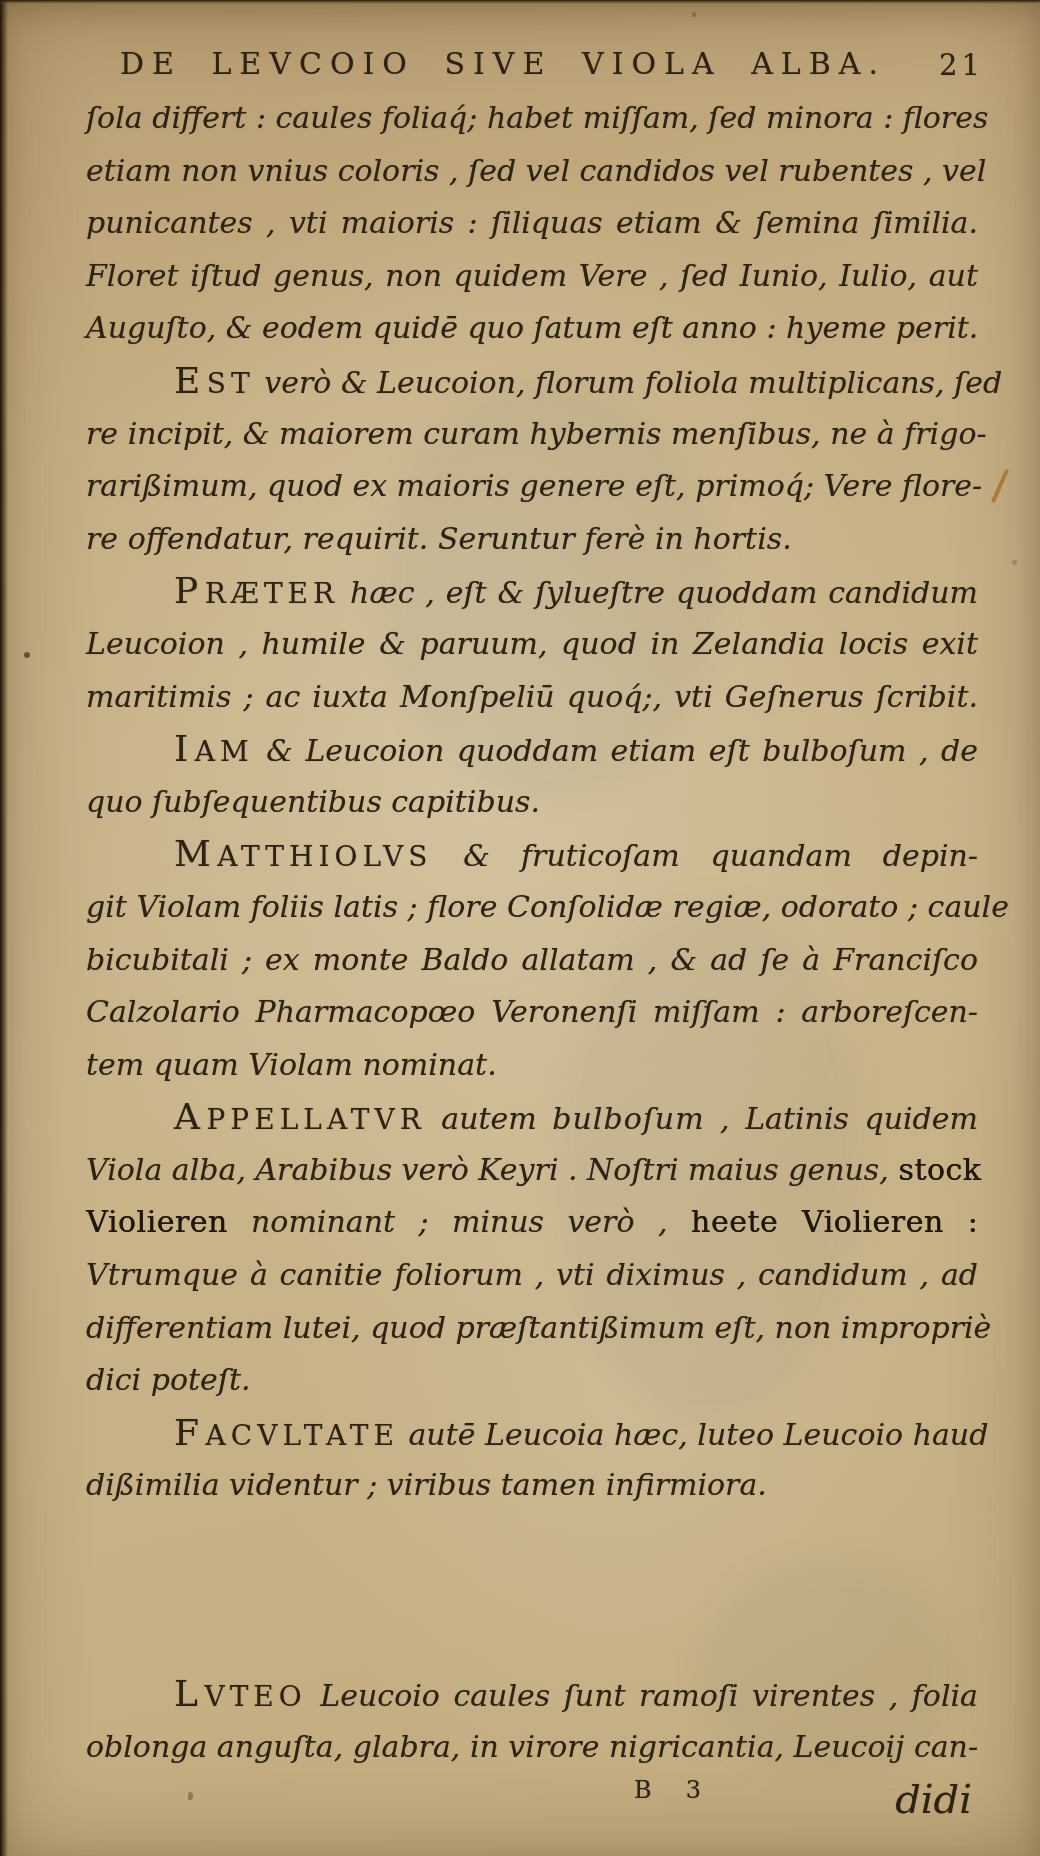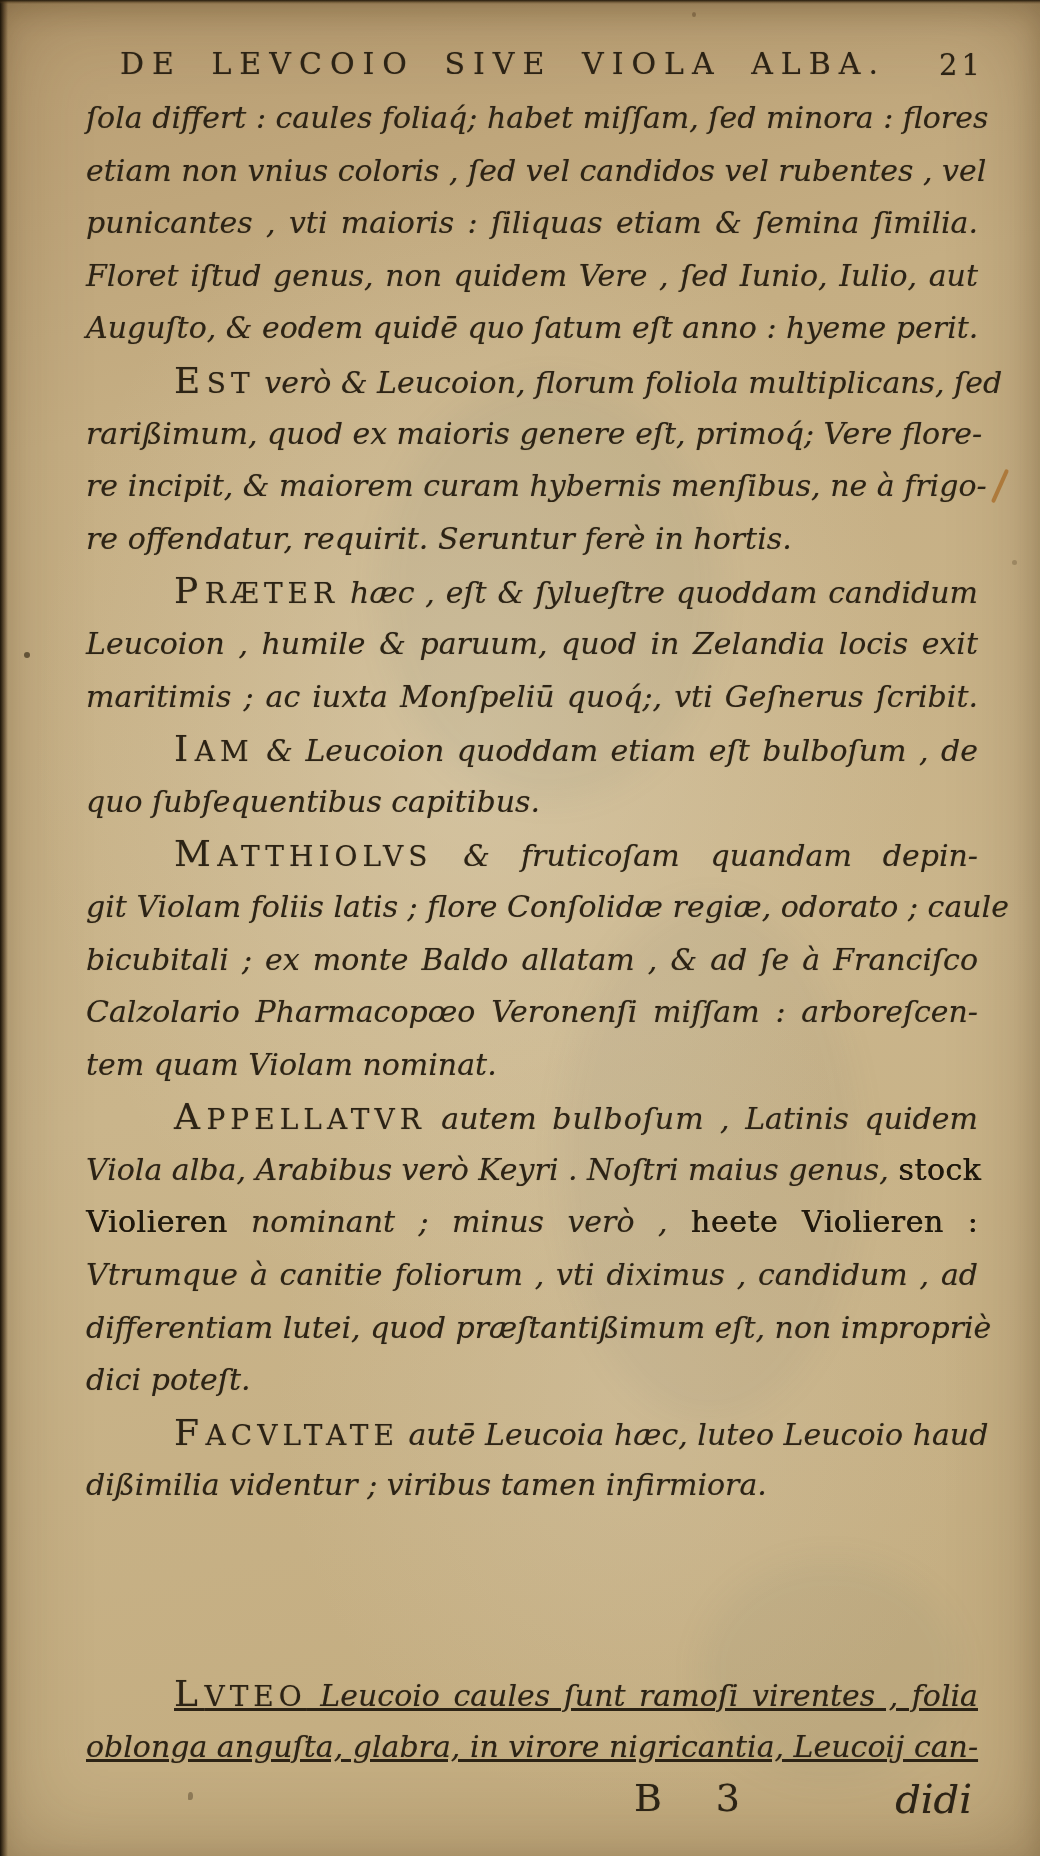--- a/index.html
+++ b/index.html
@@ -24,40 +24,40 @@
   .header{position:absolute;left:98px;top:46px;width:890px;height:44px;}
   .header .title{display:block;text-align:center;padding-right:80px;
     font-size:30px;letter-spacing:8px;word-spacing:12px;color:#2c2315;
     text-shadow:0 0 1px rgba(44,35,21,.45);}
   .header .pagenum{position:absolute;right:4px;top:2px;font-size:29px;letter-spacing:4px;
     color:#2c2315;text-shadow:0 0 1px rgba(44,35,21,.45);}
 
   .textblock{position:absolute;left:86px;width:892px;color:#2c2315;
     font-style:italic;font-size:30px;text-shadow:0 0 1px rgba(44,35,21,.4);}
   .main{top:92px;}
-  .bottom{top:1668px;text-decoration:underline;}
+  .bottom{top:1668px;}
   .line{height:52.6px;line-height:52.6px;white-space:nowrap;
     text-align:justify;text-align-last:justify;}
   .line.last{text-align-last:left;}
   .line.indent{text-indent:52px;}
   .it{font-style:italic;}
   .gr{font-style:italic;letter-spacing:1px;}
   .bl{font-style:normal;font-weight:normal;color:#1f180c;letter-spacing:.5px;
       text-shadow:.5px 0 0 #1f180c;}
   .lead-wrap{font-style:normal;margin-left:36px;}
   .lead-cap{font-style:normal;text-transform:uppercase;font-size:36px;letter-spacing:.18em;}
   .lead{font-style:normal;text-transform:uppercase;font-size:28px;letter-spacing:.18em;}
 
   .heading2{position:absolute;left:85px;top:1588px;width:890px;text-align:center;
     font-size:29px;letter-spacing:7px;word-spacing:10px;color:#2c2315;
     text-shadow:0 0 1px rgba(44,35,21,.45);}
   .heading2 .cap-part{margin-left:56px;}
 
   .footer{position:absolute;left:86px;top:1776px;width:892px;height:46px;color:#2c2315;}
-  .footer .sig{position:absolute;left:548px;top:0;font-size:38px;letter-spacing:.55em;
+  .footer .sig{position:absolute;left:548px;top:0;font-size:24px;letter-spacing:.55em;
     font-style:normal;text-shadow:0 0 1px rgba(44,35,21,.4);}
   .footer .catch{position:absolute;right:6px;top:0;font-size:40px;font-style:italic;
     text-shadow:0 0 1px rgba(44,35,21,.4);}
 
   .speck{position:absolute;border-radius:50%;pointer-events:none;}
   .speck.s1{left:24px;top:652px;width:6px;height:6px;background:#453821;opacity:.75;}
   .speck.s2{left:692px;top:12px;width:4px;height:5px;background:#6a5436;opacity:.6;}
   .speck.s3{left:188px;top:1792px;width:5px;height:8px;background:#5a4a30;opacity:.5;border-radius:60% 60% 60% 20%;}
   .stain{position:absolute;left:998px;top:468px;width:4px;height:36px;background:#a96e2a;
     border-radius:3px;transform:rotate(24deg);opacity:.8;pointer-events:none;}
@@ -78,22 +78,22 @@
     <span class="pagenum">21</span>
   </div>
 
   <div class="textblock main">
       <div class="line"><span class="it">ſola differt : caules foliaq́; habet miſſam, ſed minora : flores</span></div>
       <div class="line"><span class="it">etiam non vnius coloris , ſed vel candidos vel rubentes , vel</span></div>
       <div class="line"><span class="it">punicantes , vti maioris : ſiliquas etiam &amp; ſemina ſimilia.</span></div>
       <div class="line"><span class="it">Floret iſtud genus, non quidem Vere , ſed Iunio, Iulio, aut</span></div>
       <div class="line"><span class="it">Auguſto, &amp; eodem quidē quo ſatum eſt anno : hyeme perit.</span></div>
       <div class="line indent"><span class="lead-wrap"><span class="lead-cap">E</span><span class="lead">st</span></span><span class="it"> verò &amp; Leucoion, florum foliola multiplicans, ſed</span></div>
+      <div class="line"><span class="it">re incipit, &amp; maiorem curam hybernis menſibus, ne à frigo-</span></div>
       <div class="line"><span class="it">rarißimum, quod ex maioris genere eſt, primoq́; Vere flore-</span></div>
-      <div class="line"><span class="it">re incipit, &amp; maiorem curam hybernis menſibus, ne à frigo-</span></div>
       <div class="line last"><span class="it">re offendatur, requirit. Seruntur ferè in hortis.</span></div>
       <div class="line indent"><span class="lead-wrap"><span class="lead-cap">P</span><span class="lead">ræter</span></span><span class="it"> hæc , eſt &amp; ſylueſtre quoddam candidum</span></div>
       <div class="line"><span class="it">Leucoion , humile &amp; paruum, quod in Zelandia locis exit</span></div>
       <div class="line"><span class="it">maritimis ; ac iuxta Monſpeliū quoq́;, vti Geſnerus ſcribit.</span></div>
       <div class="line indent"><span class="lead-wrap"><span class="lead-cap">I</span><span class="lead">am</span></span><span class="it"> &amp; Leucoion quoddam etiam eſt bulboſum , de</span></div>
       <div class="line last"><span class="it">quo ſubſequentibus capitibus.</span></div>
       <div class="line indent"><span class="lead-wrap"><span class="lead-cap">M</span><span class="lead">atthiolvs</span></span><span class="it"> &amp; fruticoſam quandam depin-</span></div>
       <div class="line"><span class="it">git Violam foliis latis ; flore Conſolidæ regiæ, odorato ; caule</span></div>
       <div class="line"><span class="it">bicubitali ; ex monte Baldo allatam , &amp; ad ſe à Franciſco</span></div>
       <div class="line"><span class="it">Calzolario Pharmacopœo Veronenſi miſſam : arboreſcen-</span></div>

